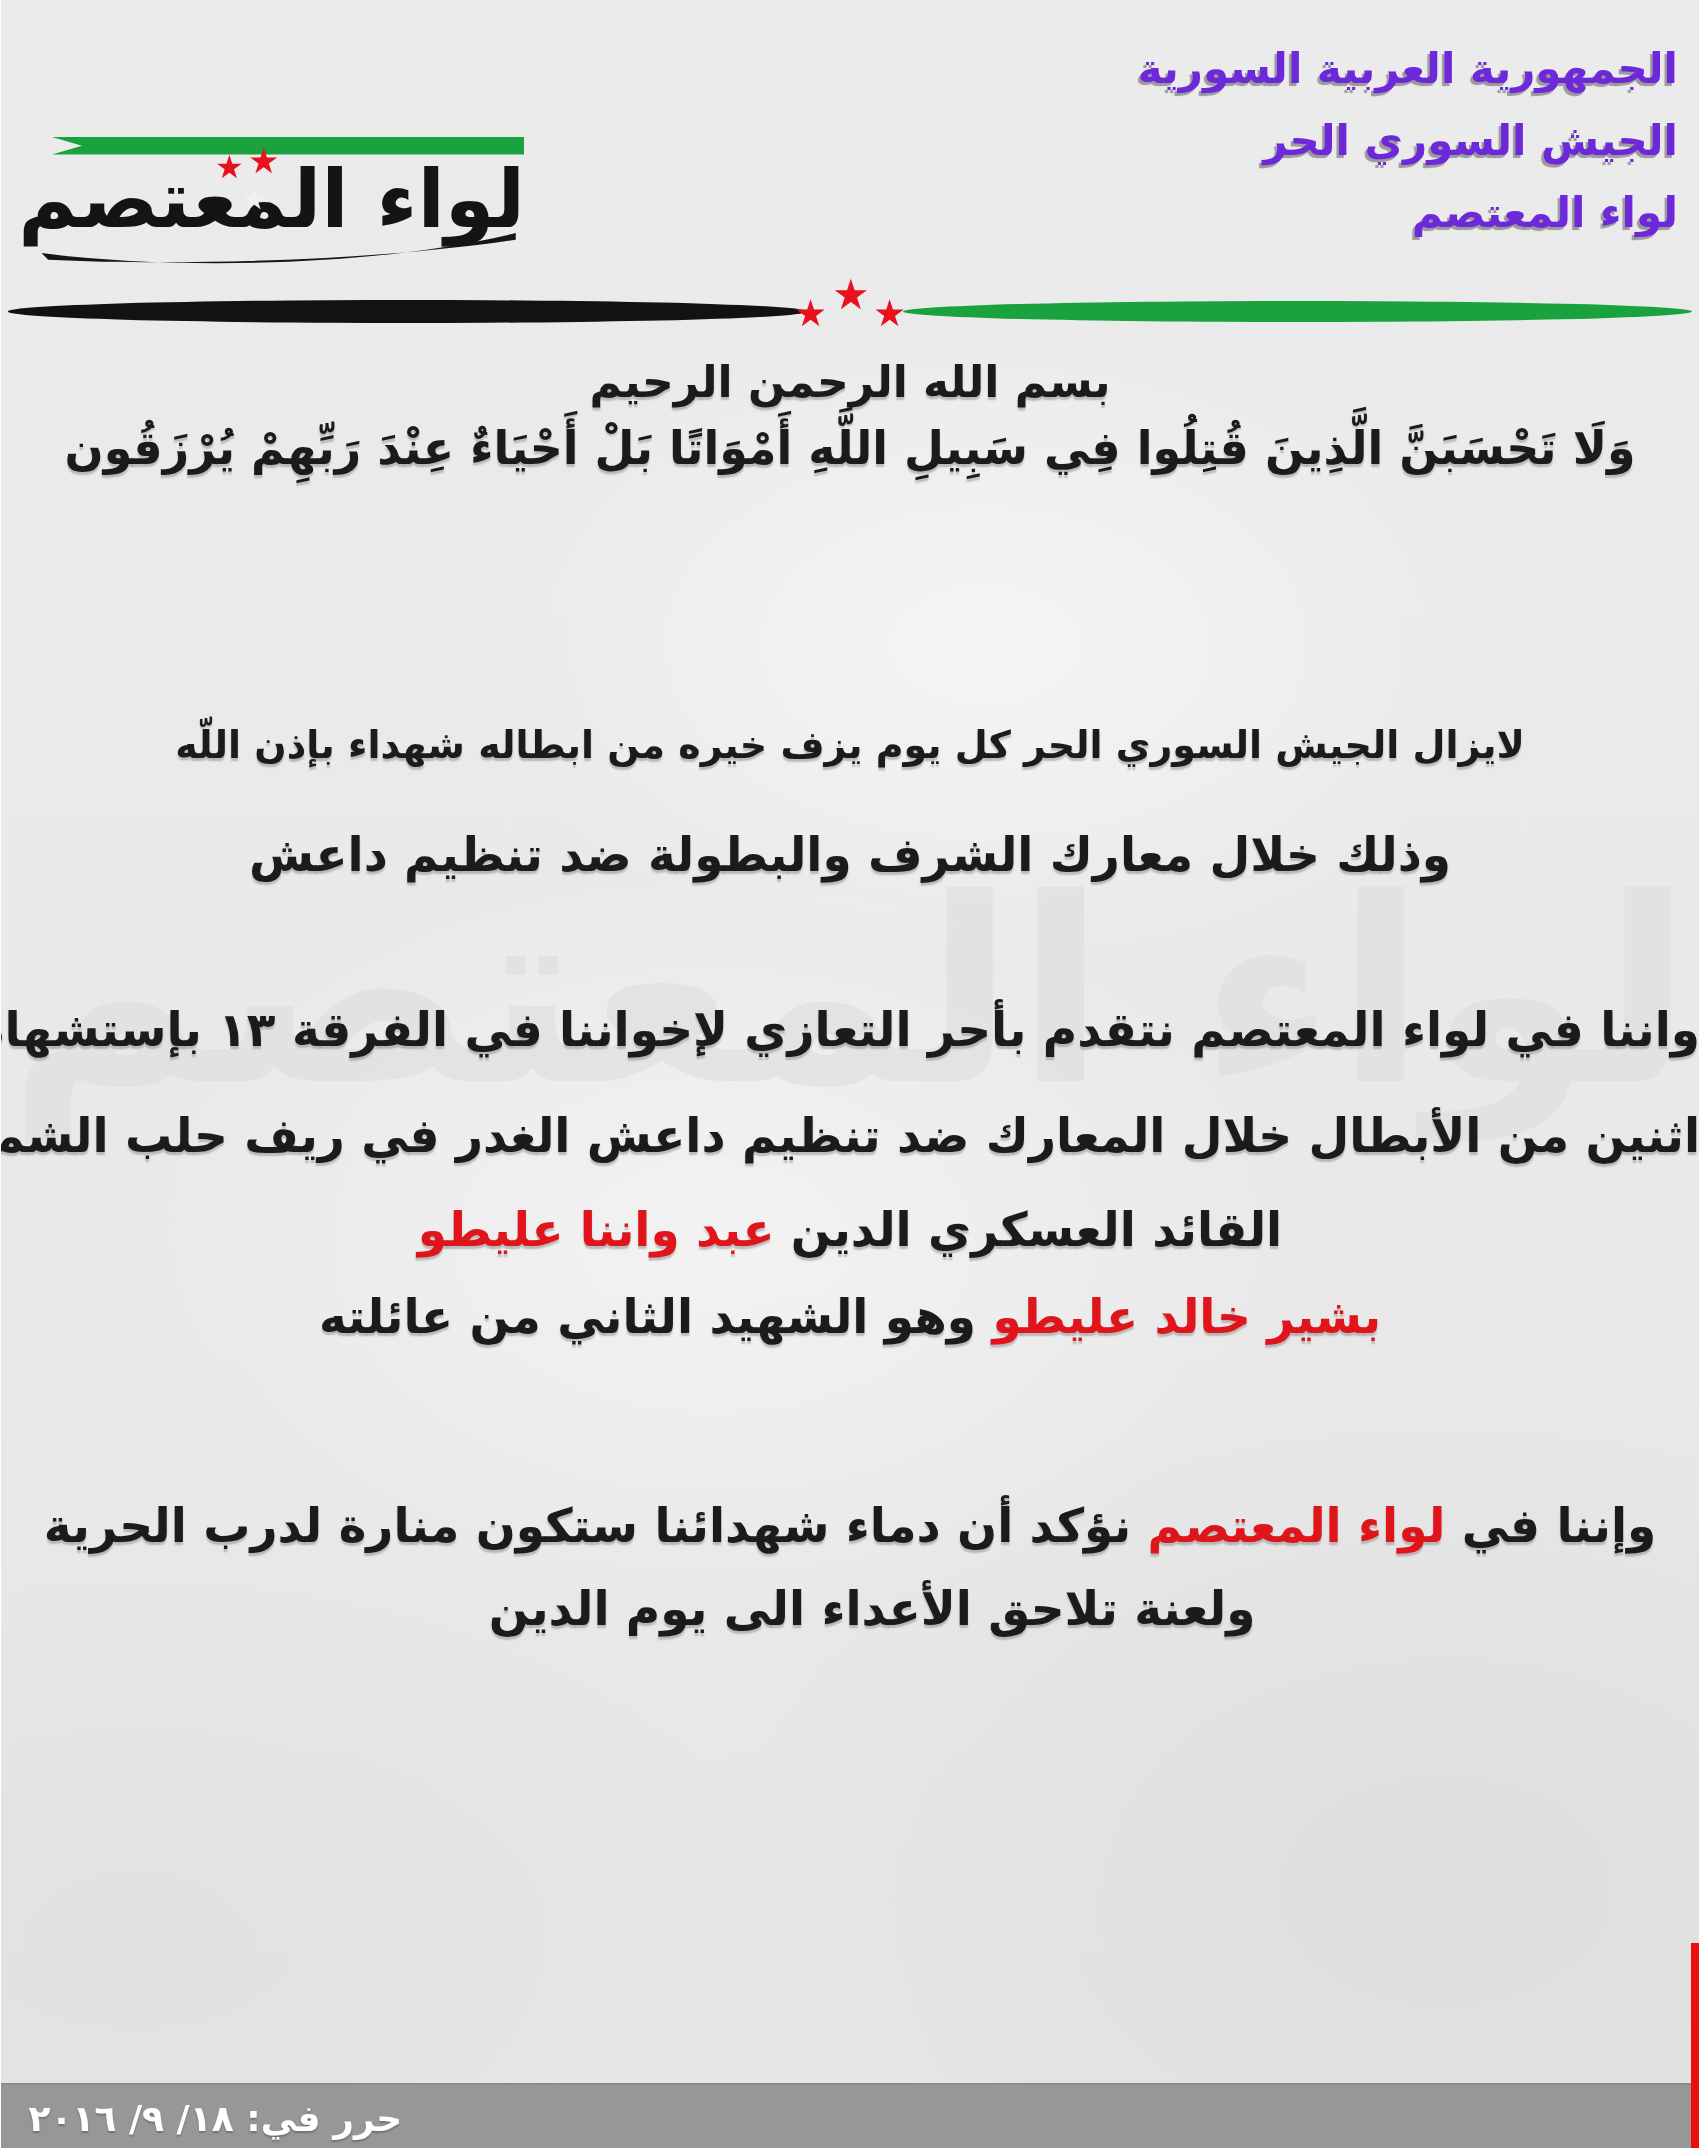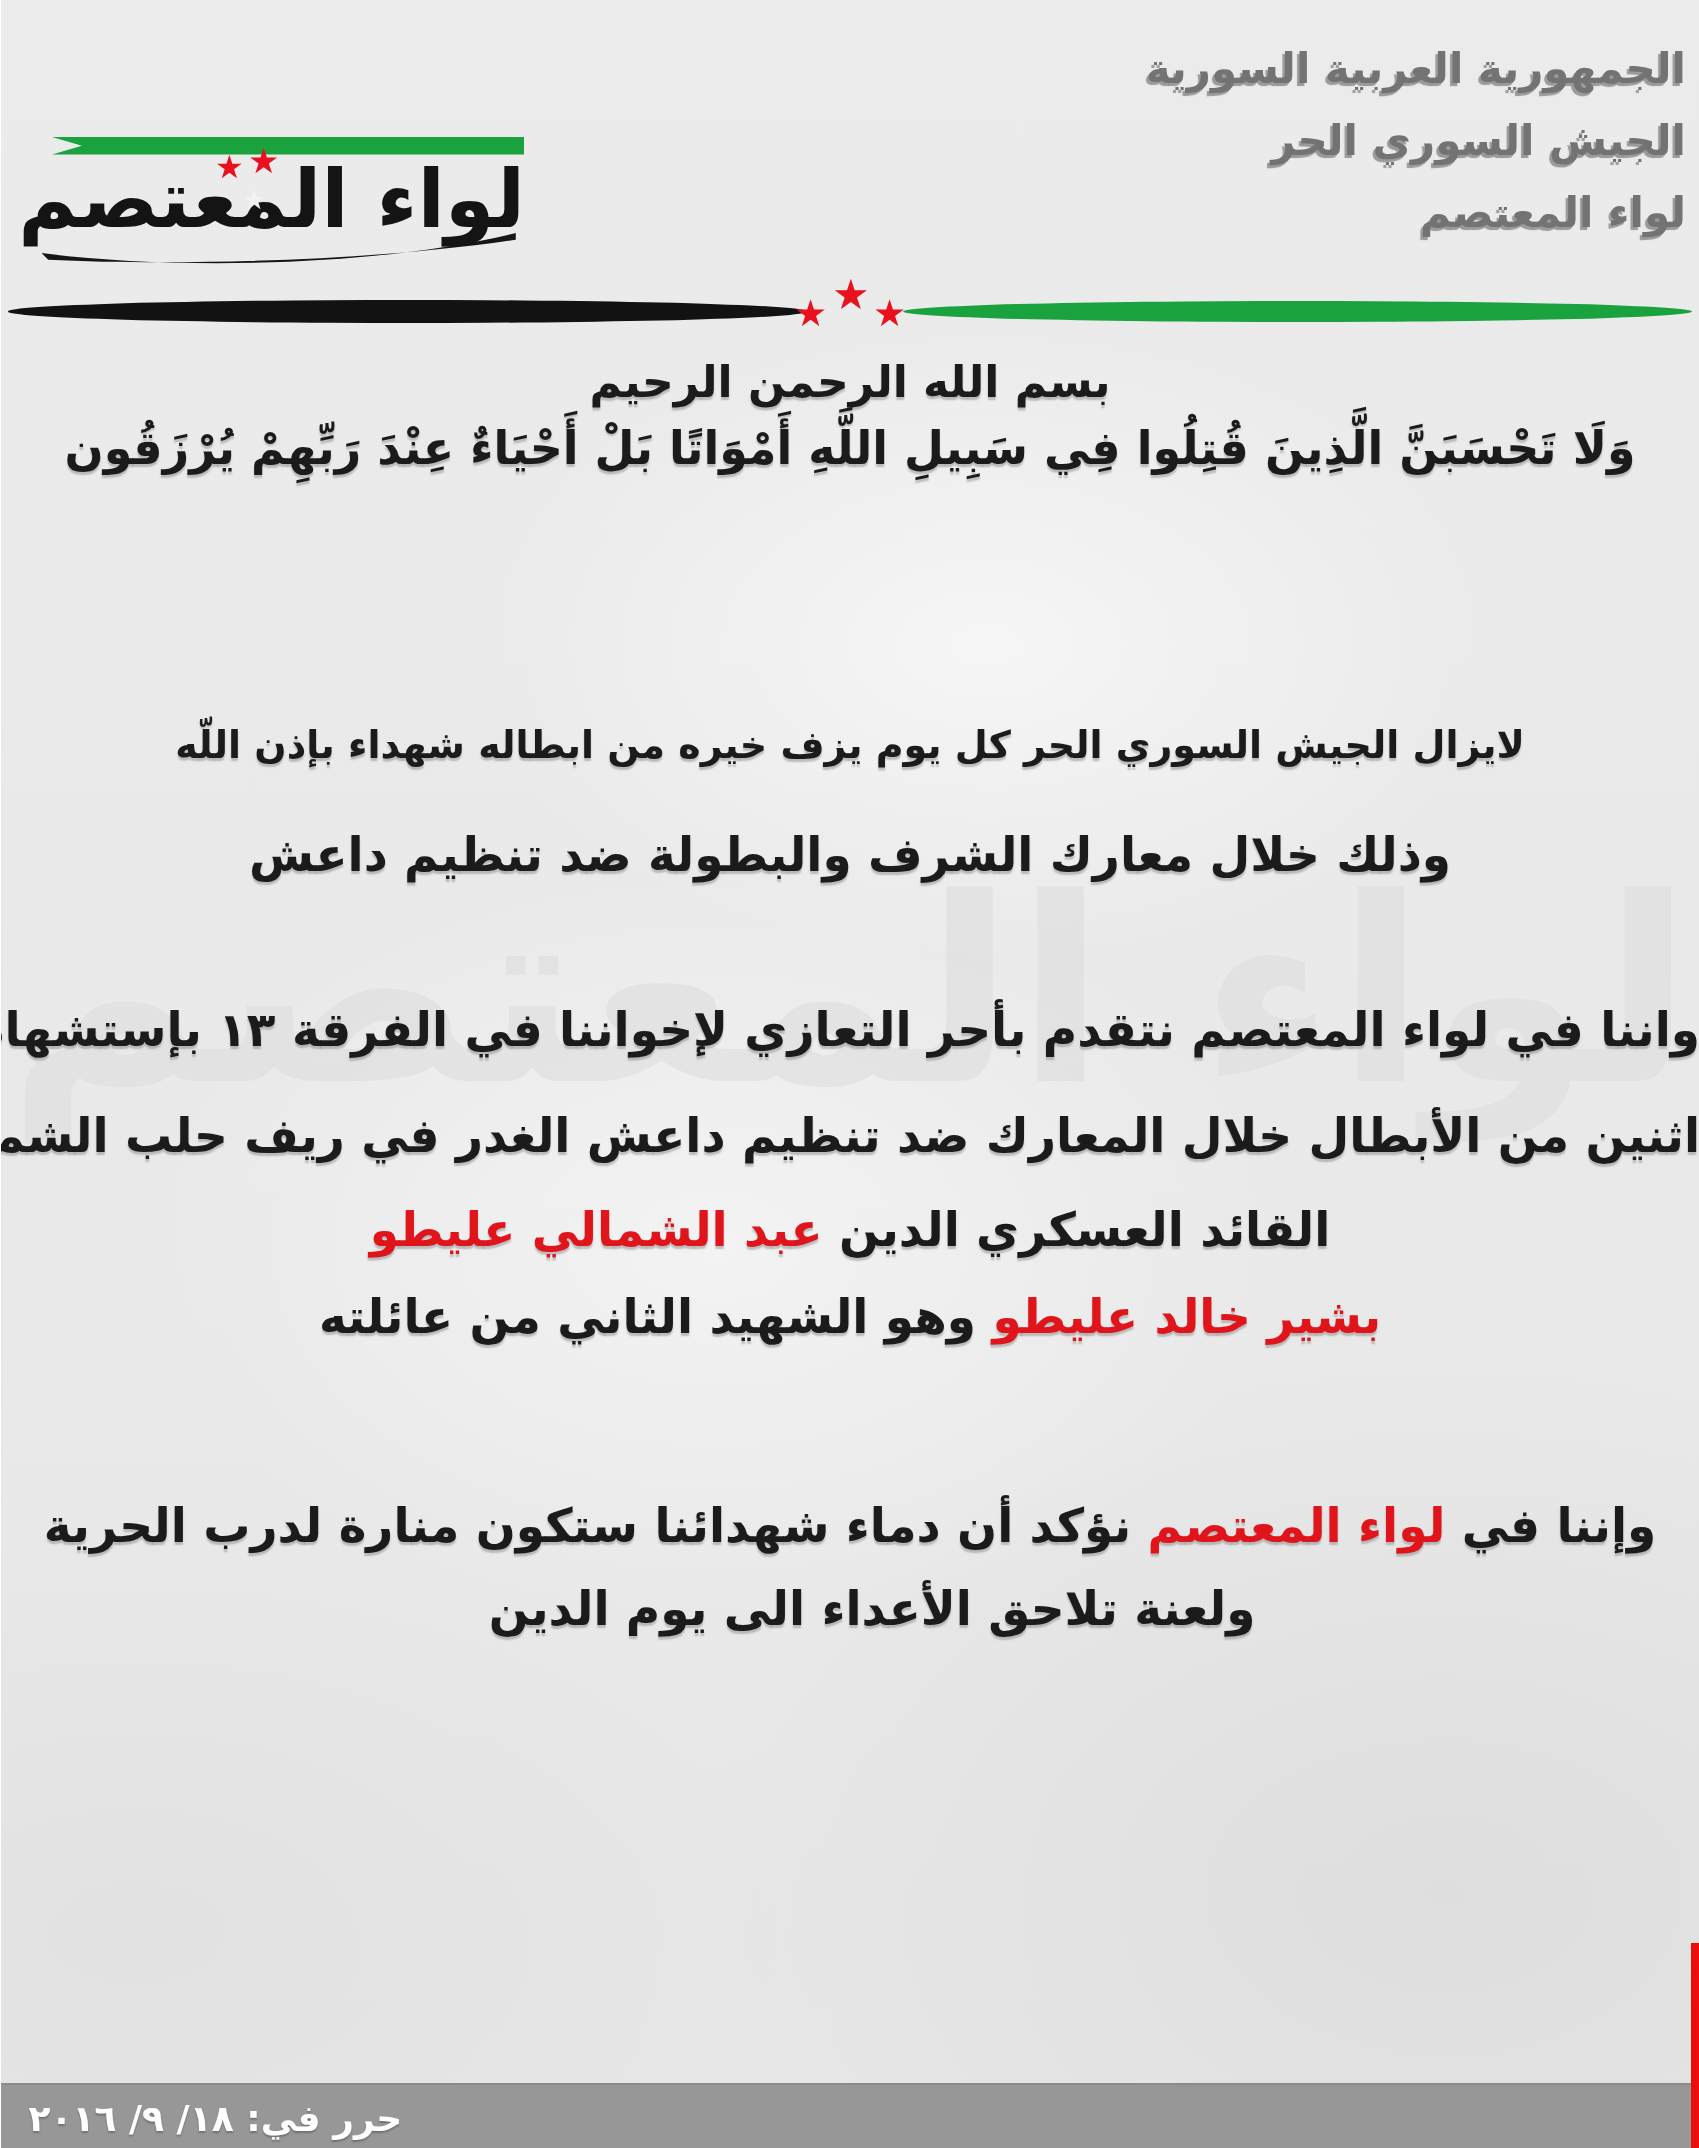--- a/index.html
+++ b/index.html
@@ -18,22 +18,22 @@
   .center-line{
     position:absolute; left:0; right:0;
     text-align:center; font-weight:bold; color:#1b1b1b;
     white-space:nowrap;
     text-shadow:0 2.5px 1.7px rgba(125,125,125,.45);
     z-index:3;
   }
   .red-t{ color:#e0151c; }
   
   .org-line{
-    position:absolute; right:14px; text-align:center;
-    font-weight:bold; color:#737373; font-size:42px; white-space:nowrap;
+    position:absolute; right:22px; text-align:center;
+    font-weight:bold; color:#6d28d9; font-size:42px; white-space:nowrap;
     text-shadow:-2.5px 3.4px 0.8px rgba(140,140,140,.85);
     z-index:4;
   }
   
   .logo-bar{
     position:absolute; left:52px; top:137px; width:472px; height:17.6px;
     background:#19a23e;
     clip-path:polygon(0 0,100% 0,100% 100%,0 100%,30px 50%);
     z-index:4;
   }
@@ -103,21 +103,21 @@
 <main>
   <div class="center-line" style="top:356px; font-size:44px;">بسم الله الرحمن الرحيم</div>
   <div class="center-line" style="top:421px; font-size:46px;">وَلَا تَحْسَبَنَّ الَّذِينَ قُتِلُوا فِي سَبِيلِ اللَّهِ أَمْوَاتًا بَلْ أَحْيَاءٌ عِنْدَ رَبِّهِمْ يُرْزَقُون</div>
 
   <div class="center-line" style="top:723px; font-size:38px;">لايزال الجيش السوري الحر كل يوم يزف خيره من ابطاله شهداء بإذن اللّه</div>
   <div class="center-line" style="top:827px; font-size:47px;">وذلك خلال معارك الشرف والبطولة ضد تنظيم داعش</div>
 
   <div class="center-line" style="top:1002px; font-size:47px;">واننا في لواء المعتصم نتقدم بأحر التعازي لإخواننا في الفرقة ١٣ بإستشهاد</div>
   <div class="center-line" style="top:1108px; font-size:47px;">اثنين من الأبطال خلال المعارك ضد تنظيم داعش الغدر في ريف حلب الشمالي</div>
 
-  <div class="center-line" style="top:1202px; font-size:47px;"><span>القائد العسكري الدين </span><span class="red-t">عبد الشمالي عليطو</span></div>
+  <div class="center-line" style="top:1202px; font-size:47px;"><span>القائد العسكري الدين </span><span class="red-t">عبد واننا عليطو</span></div>
   <div class="center-line" style="top:1289px; font-size:47px;"><span class="red-t">بشير خالد عليطو</span><span> وهو الشهيد الثاني من عائلته</span></div>
 
   <div class="center-line" style="top:1498px; font-size:47px;"><span>وإننا في </span><span class="red-t">لواء المعتصم</span><span> نؤكد أن دماء شهدائنا ستكون منارة لدرب الحرية</span></div>
   <div class="center-line" style="top:1581px; font-size:47px;padding-left:44px;">ولعنة تلاحق الأعداء الى يوم الدين</div>
 </main>
 
 <div class="red-strip"></div>
 
 <footer class="footer-bar">
   <div class="footer-date" dir="rtl">حرر في: ١٨/ ٩/ ٢٠١٦</div>

